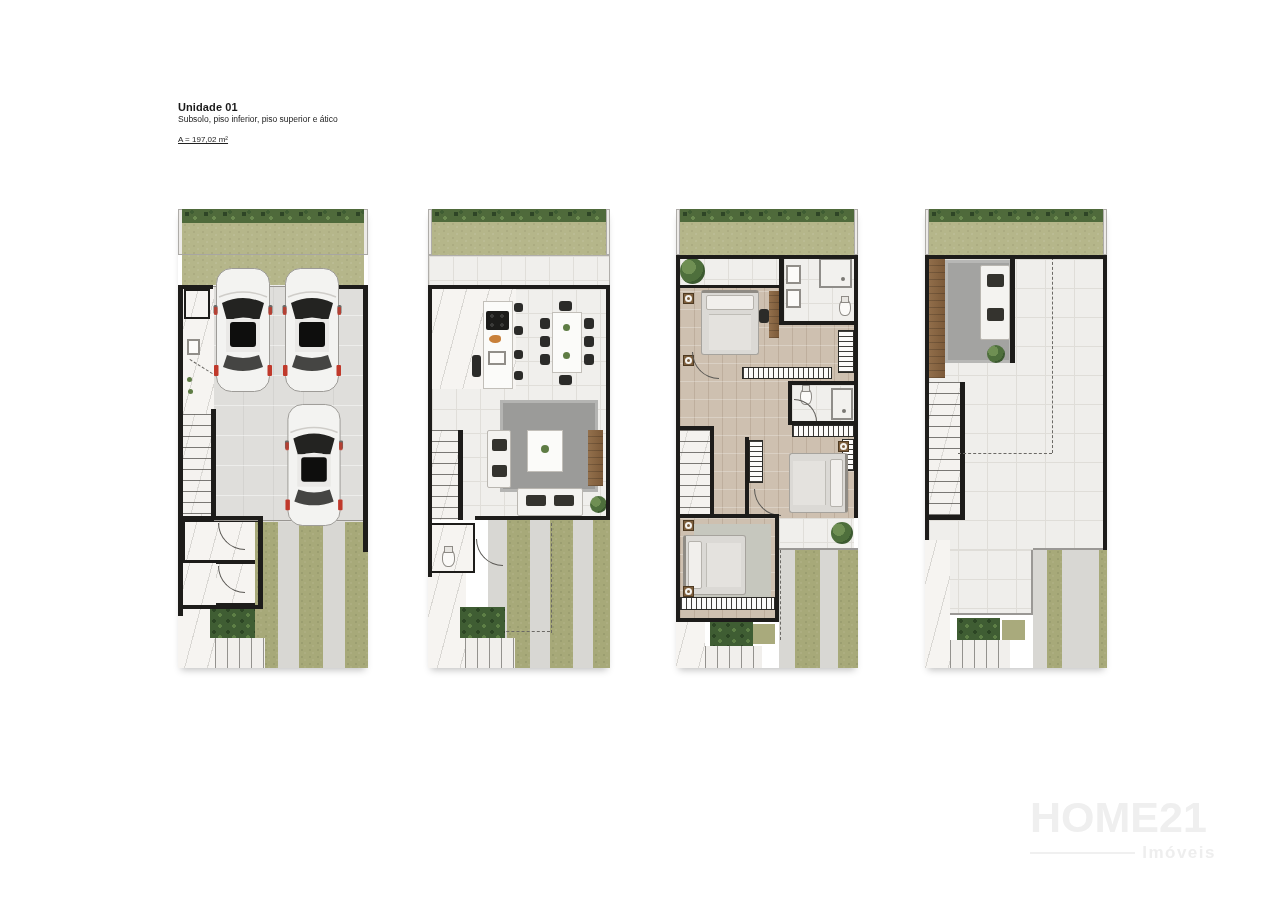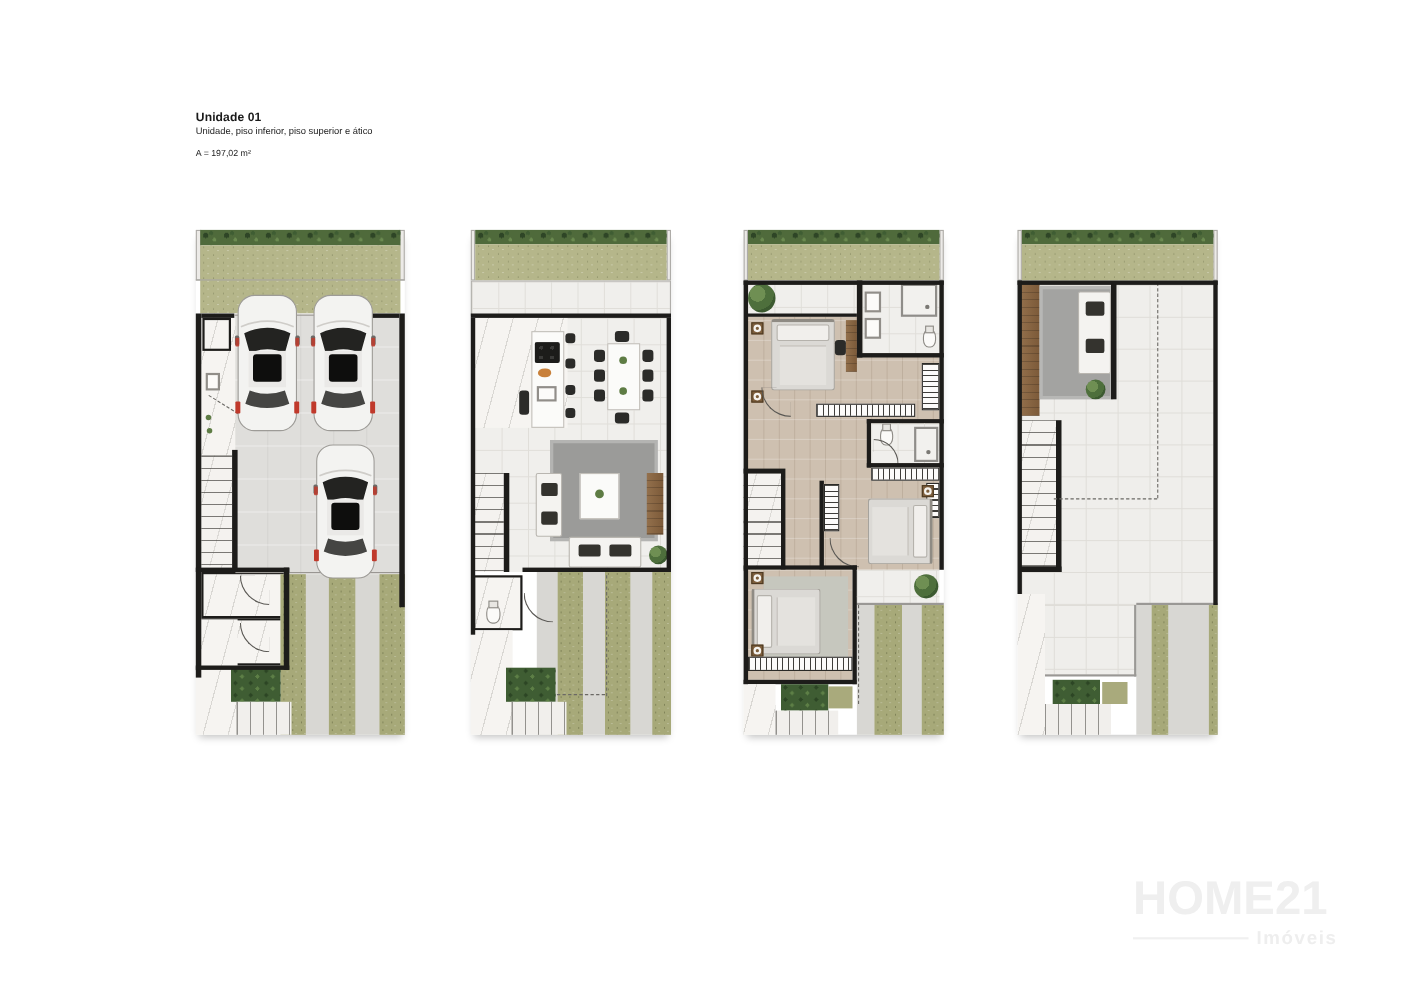--- a/index.html
+++ b/index.html
@@ -2,21 +2,21 @@
 <html><head>
 <meta charset="utf-8">
 <style>
   html,body{margin:0;padding:0;background:#fff;}
   #sheet{position:relative;width:1280px;height:904px;background:#ffffff;overflow:hidden;
          font-family:"Liberation Sans", sans-serif;color:#1a1a1a;}
   .abs{position:absolute;}
   
   .hdr-title{font-size:11px;font-weight:bold;letter-spacing:.1px;}
   .hdr-sub{font-size:8.5px;margin-top:1px;color:#222;}
-  .hdr-area{font-size:8px;margin-top:11px;color:#222;}
+  .hdr-area{font-size:8px;margin-top:11px;color:#222;text-decoration:underline;}
   
   .plan{background:#fff;box-shadow:0 5px 7px -3px rgba(0,0,0,.25);}
   .sideband{background:#eceae7;border:1px solid #aeaca8;box-sizing:border-box;}
   .shrubs{background-color:#4f6a3b;background-image:
       radial-gradient(circle 4px at 5px 5px,#2e4526 60%,transparent 61%),
       radial-gradient(circle 3px at 13px 9px,#6b8a50 60%,transparent 61%),
       radial-gradient(circle 3px at 10px 3px,#3f5d33 60%,transparent 61%);
       background-size:19px 13px;}
   .lawn{background-color:#b5b68a;background-image:
       radial-gradient(circle 1px at 3px 2px,rgba(85,90,55,.35) 70%,transparent 71%),
@@ -126,21 +126,21 @@
     <rect x="54.5" y="98" width="4.5" height="11" rx="1" fill="#c0392b"></rect>
     <rect x="1" y="40" width="3.5" height="8" rx="1" fill="#c0392b" opacity=".85"></rect>
     <rect x="55.5" y="40" width="3.5" height="8" rx="1" fill="#c0392b" opacity=".85"></rect>
   </symbol>
 </svg>
 
 <div id="sheet">
 
   <div class="abs" style="left:178px;top:101px;width:320px;">
     <div class="hdr-title">Unidade 01</div>
-    <div class="hdr-sub">Unidade, piso inferior, piso superior e ático</div>
+    <div class="hdr-sub">Subsolo, piso inferior, piso superior e ático</div>
     <div class="hdr-area">A = 197,02 m²</div>
   </div>
 
   <div class="abs plan" style="left:178px;top:209px;width:190px;height:459px;">
     <div class="abs sideband" style="left:0;top:0;width:5px;height:46px;"></div>
     <div class="abs sideband" style="left:185px;top:0;width:5px;height:46px;"></div>
     <div class="abs shrubs" style="left:4px;top:0;width:182px;height:14px;"></div>
     <div class="abs lawn" style="left:4px;top:14px;width:182px;height:62px;"></div>
     <div class="abs fence" style="left:0;top:45px;width:190px;height:1px;"></div>
     <div class="abs concrete" style="left:5px;top:76px;width:180px;height:237px;"></div>

